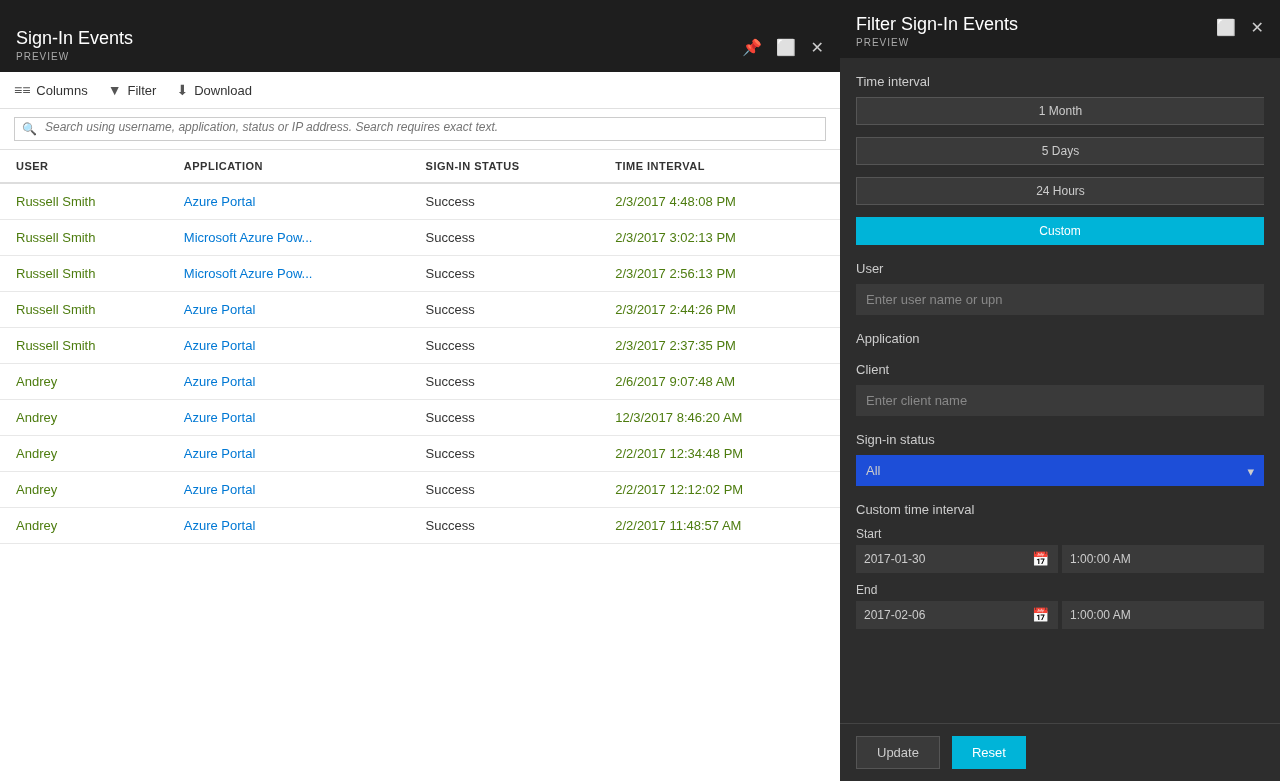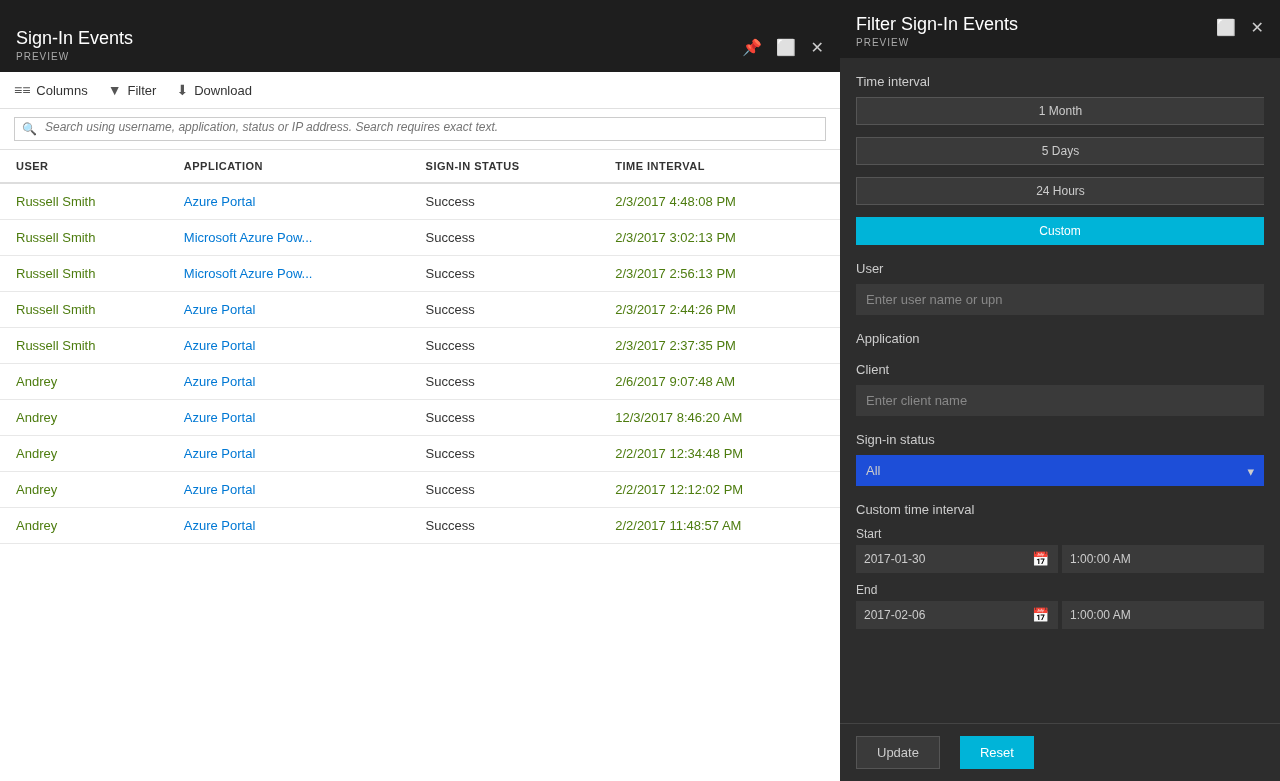--- a/index.html
+++ b/index.html
@@ -228,21 +228,21 @@
       border: none;
       color: #ccc;
       font-size: 12px;
       outline: none;
       width: 100%;
     }
 
     .filter-footer {
       padding: 12px 16px;
       display: flex;
-      gap: 20px;
+      gap: 12px;
       justify-content: flex-start;
       background: #2d2d2d;
       border-top: 1px solid #444;
     }
     .btn-update {
       padding: 8px 20px;
       background: #3a3a3a;
       color: #ccc;
       border: 1px solid #555;
       cursor: pointer;

